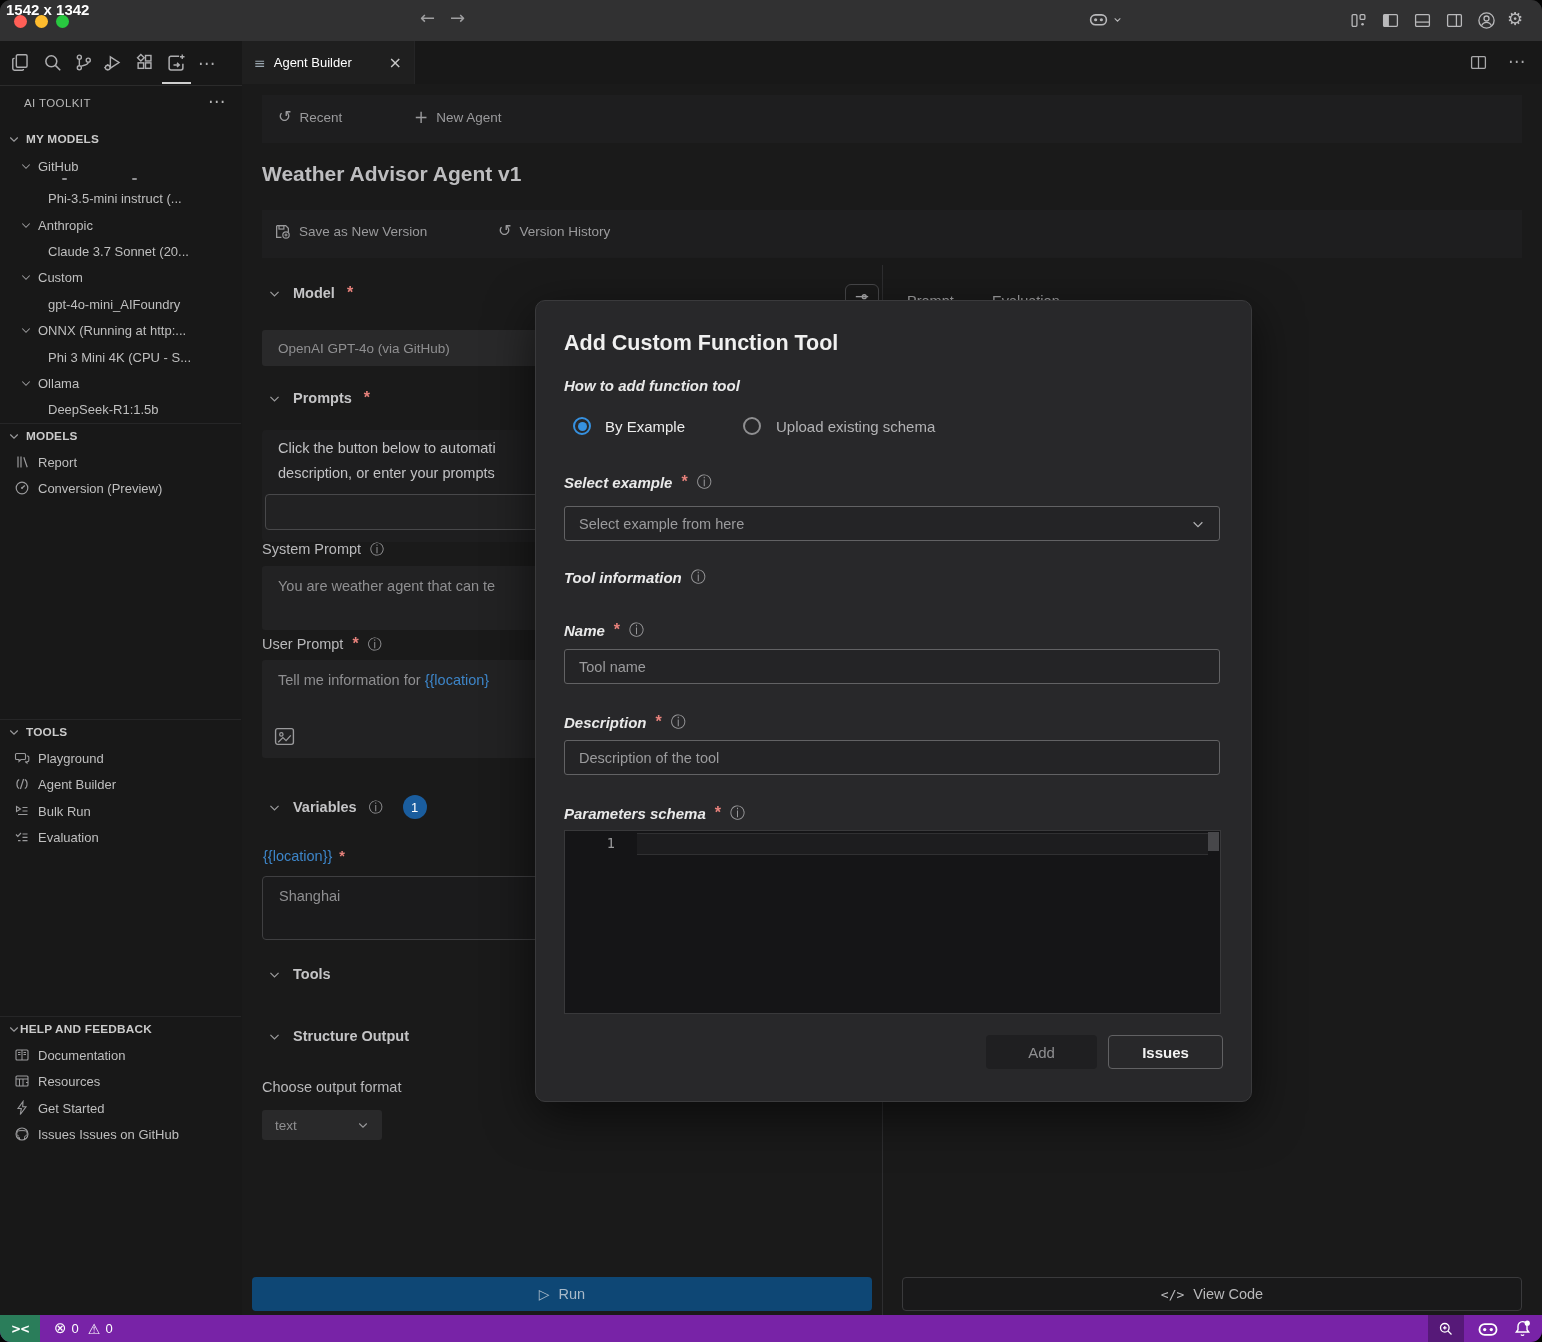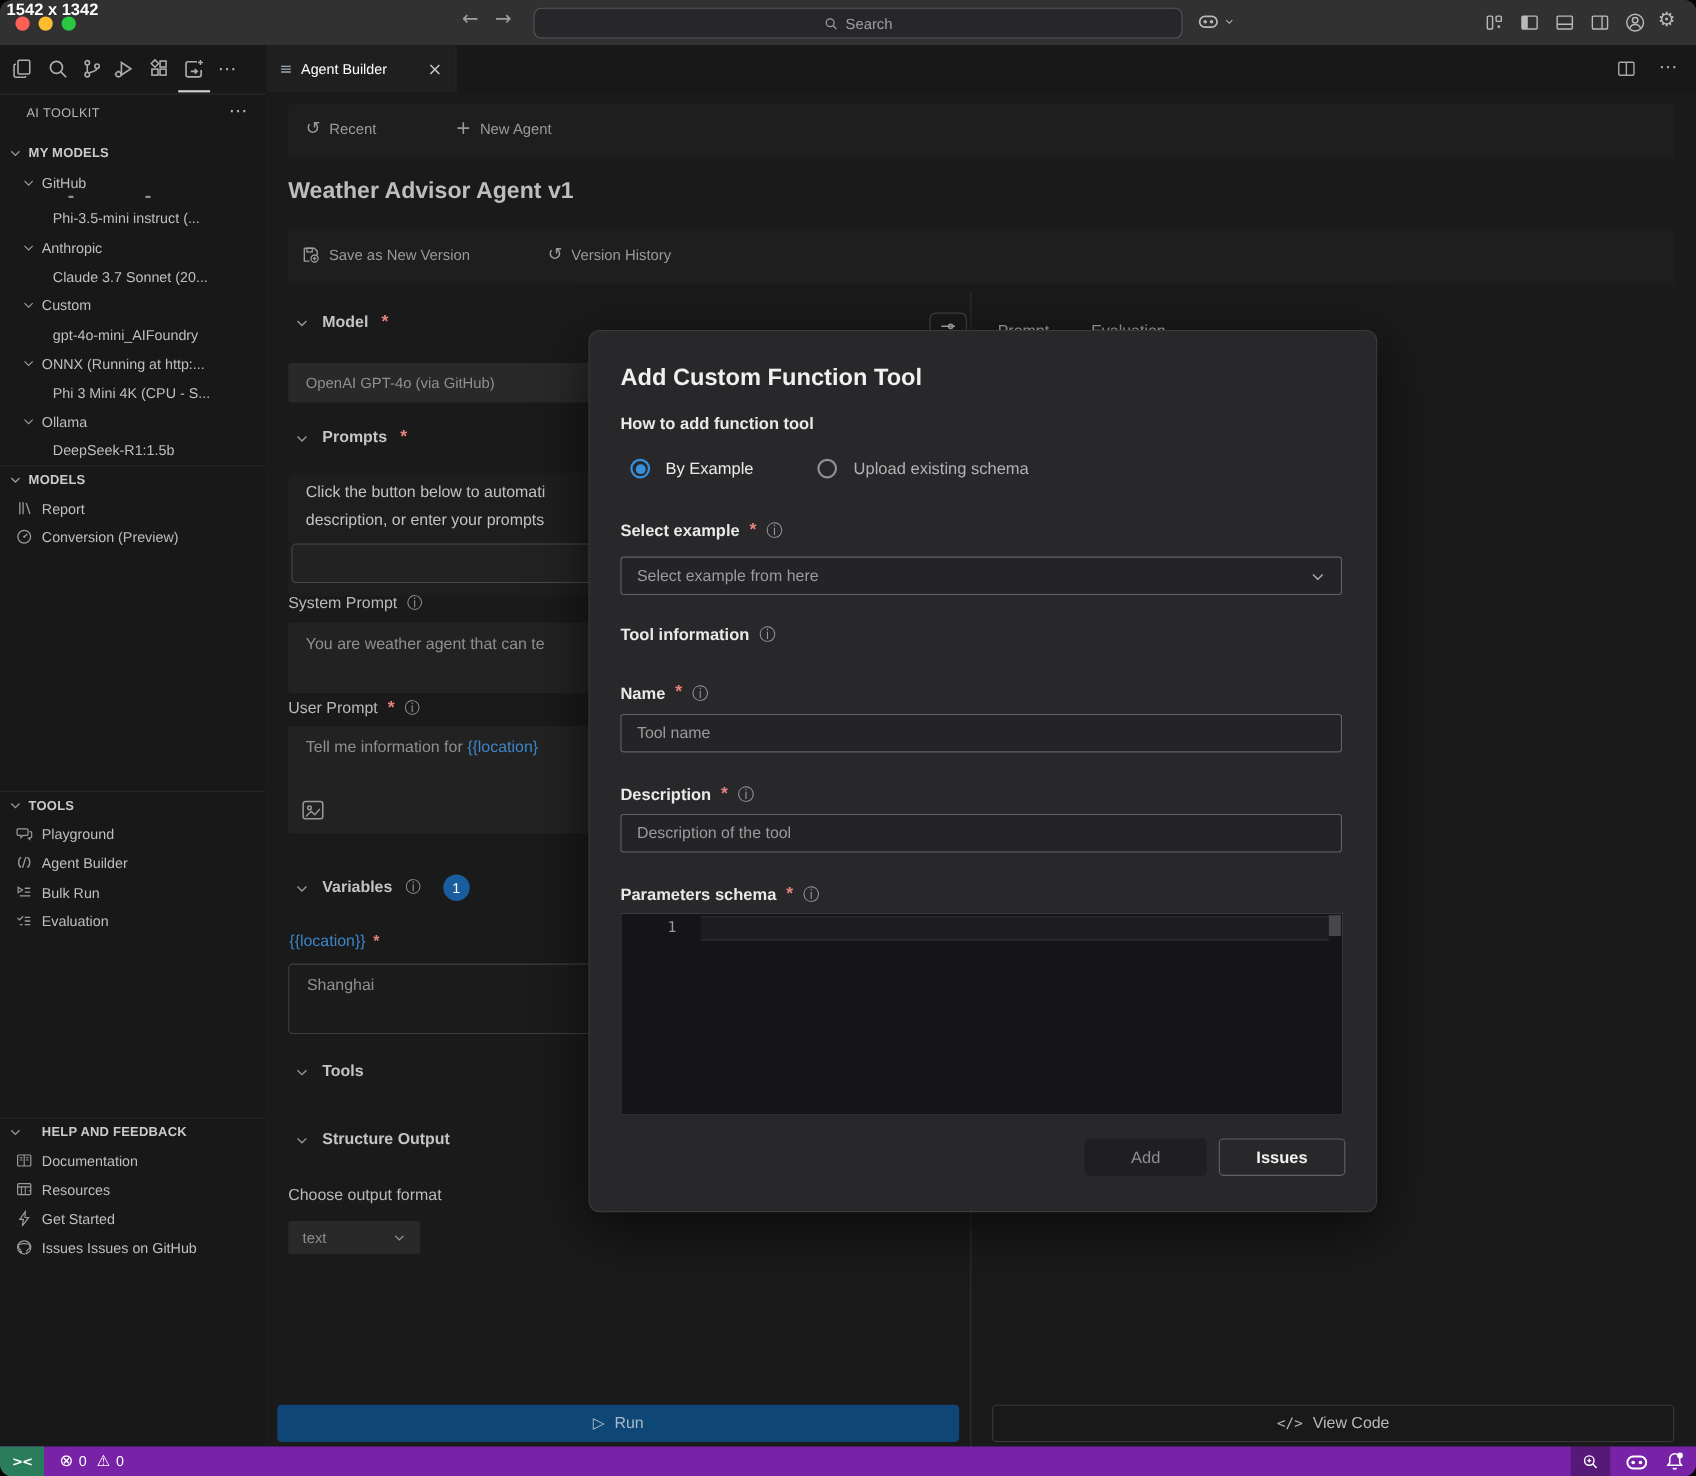--- a/index.html
+++ b/index.html
@@ -34,21 +34,21 @@
   .bar-item{display:flex;align-items:center;gap:8px;color:#9a9a9c;font-size:13.5px;}
   .sech{display:flex;align-items:center;gap:12px;}
   .sech .lbl{font-size:14.5px;font-weight:bold;color:#c4c4c6;}
   .req{color:#e8827c;font-weight:bold;}
   .wlabel{font-size:14.5px;color:#b9b9bb;}
   .info{color:#9a9a9c;font-size:14px;}
   .tarea{position:absolute;background:#222223;border-radius:3px;color:#8f8f91;font-size:14.5px;}
   .dd{background:#29292a;border-radius:3px;color:#8f8f91;font-size:13.5px;display:flex;align-items:center;}
   
   .dialog{position:absolute;left:535px;top:300px;width:717px;height:802px;background:#28282a;border:1px solid #3a3a3c;border-radius:10px;box-shadow:0 14px 48px rgba(0,0,0,.6);box-sizing:border-box;z-index:30;}
-  .d-label{font-size:15px;font-weight:bold;color:#e9e9e9;}
+  .d-label{font-size:15px;font-weight:bold;color:#e9e9e9;font-style:italic;}
   .d-row{position:absolute;display:flex;align-items:center;gap:9px;}
   .d-input{position:absolute;left:28px;width:656px;height:35px;background:#242426;border:1px solid #626264;border-radius:3px;color:#e0e0e0;font-size:14.5px;padding:0 14px;box-sizing:border-box;font-family:"Liberation Sans","DejaVu Sans",sans-serif;}
   .d-input::placeholder{color:#9b9b9d;opacity:1;}
   .radio{width:18px;height:18px;border-radius:50%;box-sizing:border-box;display:flex;align-items:center;justify-content:center;}
   .radio.sel{border:2px solid #3691e0;}
   .radio.sel .dot{width:9px;height:9px;border-radius:50%;background:#3691e0;}
   .radio.un{border:2px solid #8f8f91;}
   .btn{display:flex;align-items:center;justify-content:center;border-radius:4px;font-size:15px;box-sizing:border-box;}
   
   .statusbar{position:absolute;left:0;top:1315px;width:1542px;height:27px;background:#7823a7;color:#fff;}
@@ -58,27 +58,20 @@
 
 <div class="window">
 
   <div class="titlebar">
     <div class="abs" style="left:6px;top:1px;color:#fff;font-weight:bold;font-size:15px;z-index:40;">1542 x 1342</div>
     <div class="tl" style="left:14px;background:#ff5f57;"></div>
     <div class="tl" style="left:35px;background:#febc2e;"></div>
     <div class="tl" style="left:56px;background:#28c840;"></div>
     <span class="abs glyph" style="left:420px;top:9px;font-size:18px;color:#9f9fa1;">←</span>
     <span class="abs glyph" style="left:450px;top:9px;font-size:18px;color:#9f9fa1;">→</span>
-    <div class="searchbox">
-      <svg width="13" height="13" viewBox="0 0 16 16">
-          <circle cx="7" cy="7" r="4.4" fill="none" stroke="#9d9d9f" stroke-width="1.4"></circle>
-          <line x1="10.4" y1="10.4" x2="14" y2="14" stroke="#9d9d9f" stroke-width="1.4"></line>
-        </svg>
-      <span>Search</span>
-    </div>
     <div class="abs row" style="left:1088px;top:9px;gap:4px;">
       <svg width="21" height="21" viewBox="0 0 16 16" class="tb-ic">
           <rect x="2" y="4.5" width="12" height="7.5" rx="3.7" fill="none" stroke="currentColor" stroke-width="1.2"></rect>
           <circle cx="5.8" cy="8.2" r="1.2" fill="currentColor"></circle>
           <circle cx="10.2" cy="8.2" r="1.2" fill="currentColor"></circle>
         </svg>
       <svg width="9" height="9" viewBox="0 0 16 16" class="tb-ic">
           <path d="M3 6l5 5 5-5" fill="none" stroke="currentColor" stroke-width="1.8"></path>
         </svg>
     </div>
@@ -253,21 +246,21 @@
       </div>
     <div class="trow" style="left:14px;top:785px;gap:8px;">
         <svg width="16" height="16" viewBox="0 0 16 16" class="chev">
           <path d="M2 5.5 L3.8 7.3 L7 4" fill="none" stroke="currentColor" stroke-width="1.2"></path>
           <path d="M8.5 5h5 M8.5 8.3h5 M8.5 11.6h5 M4 11.6h2.5" stroke="currentColor" stroke-width="1.2"></path>
         </svg>
         <span>Evaluation</span>
       </div>
 
     <div class="tdiv" style="top:975px;"></div>
-    <div class="trow sec" style="left:8px;top:977px;gap:18px;">
+    <div class="trow sec" style="left:8px;top:977px;gap:0;">
         <svg width="12" height="12" viewBox="0 0 16 16" class="chev">
           <path d="M3 6l5 5 5-5" fill="none" stroke="currentColor" stroke-width="1.6"></path>
         </svg>
         <span>HELP AND FEEDBACK</span>
       </div>
     <div class="trow" style="left:14px;top:1003px;gap:8px;">
         <svg width="16" height="16" viewBox="0 0 16 16" class="chev">
           <rect x="2" y="3" width="12" height="10" rx="1" fill="none" stroke="currentColor" stroke-width="1.1"></rect>
           <path d="M8 3v10 M4 5.5h2.5 M4 7.5h2.5 M9.5 5.5H12 M9.5 7.5H12" stroke="currentColor" stroke-width="1"></path>
         </svg>

